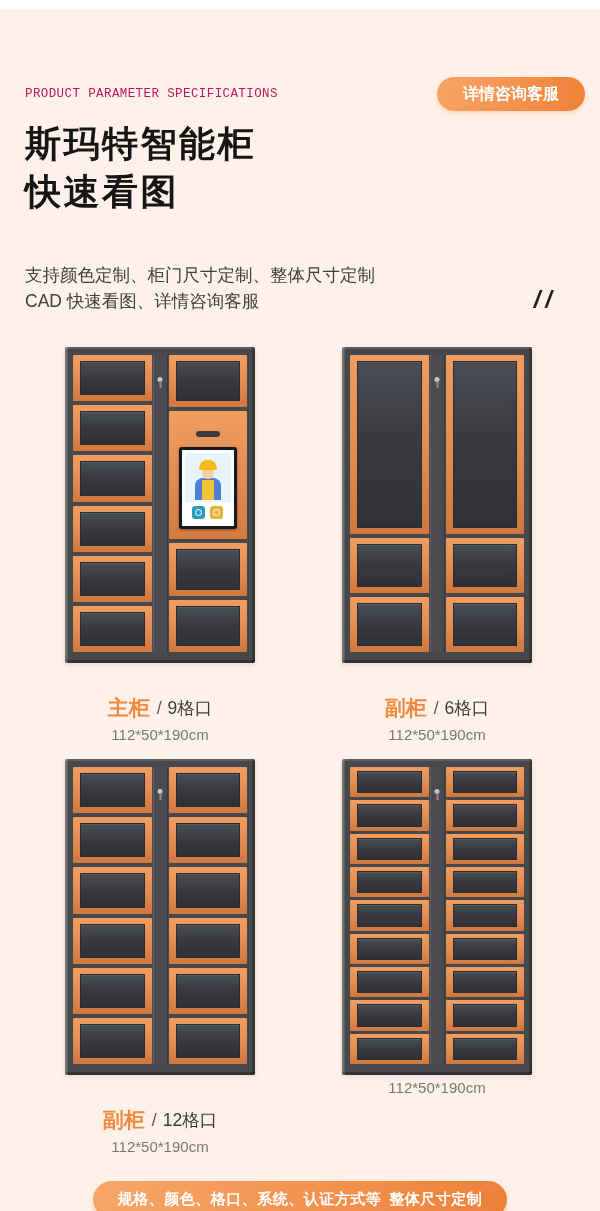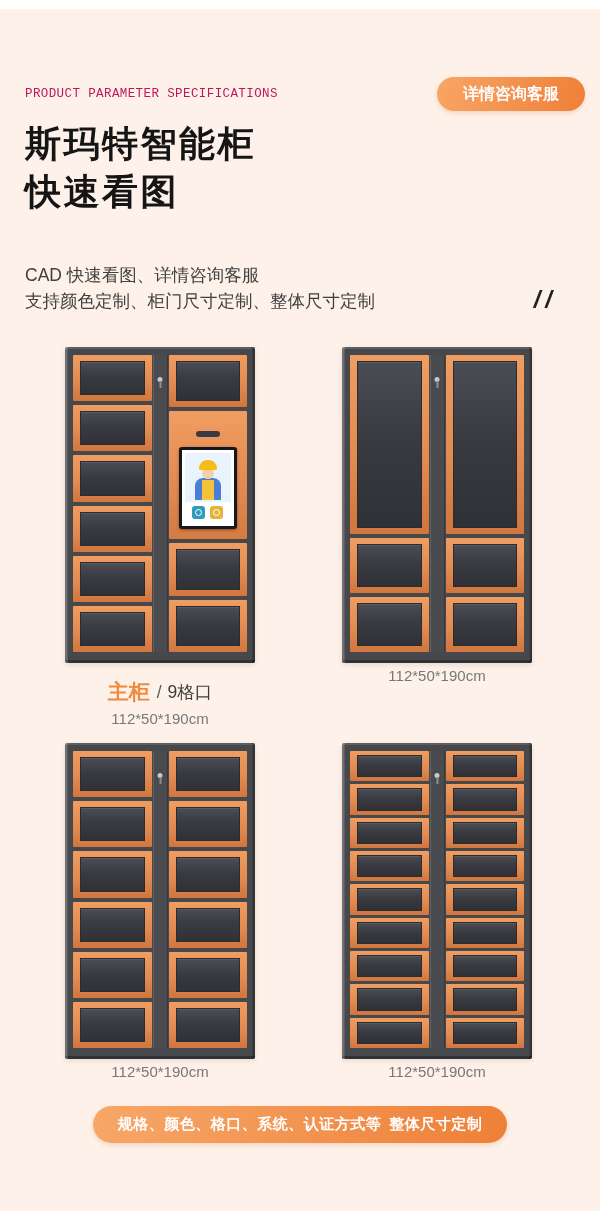--- a/index.html
+++ b/index.html
@@ -76,21 +76,21 @@
   .w-vest { position:absolute; top:27px; left:50%; transform:translateX(-50%); width:12px; height:20px; background:#f2c43c; }
   .w-face { position:absolute; top:15px; left:50%; transform:translateX(-50%); width:12px; height:11px; background:#f6cfa4; border-radius:50%; }
   .w-hat  { position:absolute; top:7px;  left:50%; transform:translateX(-50%); width:18px; height:10px; background:#f5bb18; border-radius:9px 9px 2px 2px; }
   .badge-row { height:21px; display:flex; justify-content:center; align-items:center; gap:5px; }
   .badge { width:13px; height:13px; border-radius:3px; }
   .badge::after { content:''; display:block; width:5px; height:5px; border:1px solid #fff; border-radius:50%; margin:3px auto; }
   .badge-blue { background:#2f9cba; }
   .badge-yellow { background:#e7b43a; }
 
   
-  .caption { margin-top:15px; text-align:right; font-size:17.5px; color:#3c3c3c; }
+  .caption { margin-top:31px; text-align:right; font-size:17.5px; color:#3c3c3c; }
   .cab-name { color:#f18a3d; font-size:21px; font-weight:700; margin-right:7px; vertical-align:-1px; }
   .cab-sep { color:#5a5a5a; margin-right:6px; }
   .cab-dims { margin-top:4px; font-size:15px; color:#787878; text-align:center; }
 
   
   .footer-pill {
     margin:26px auto 0; width:max-content; padding:9px 25px; border-radius:19px;
     background:linear-gradient(100deg,#f7a768,#ee8039);
     color:#fff; font-size:15px; font-weight:700; letter-spacing:.5px;
     box-shadow:0 2px 4px rgba(238,128,57,.25);
@@ -103,22 +103,22 @@
 
   <div class="topbar">
     <div class="eyebrow">PRODUCT PARAMETER SPECIFICATIONS</div>
     <div class="brand-pill">详情咨询客服</div>
   </div>
 
   <h1 class="title"><span>斯玛特智能柜</span><br><span>快速看图</span></h1>
 
   <div class="subrow">
     <div class="subtext">
+      <div>支持颜色定制、柜门尺寸定制、整体尺寸定制</div>
       <div>CAD 快速看图、详情咨询客服</div>
-      <div>支持颜色定制、柜门尺寸定制、整体尺寸定制</div>
     </div>
     <div class="slashes">//</div>
   </div>
 
   <div class="grid">
 
     <div class="figure">
       <div class="cabinet">
           <div class="cab-body">
             <div class="cab-col">
@@ -203,20 +203,23 @@
               </div>
               <div class="cab-door" style="flex: 1 1 0%;">
                 <div class="cab-window"></div>
               </div>
               <div class="cab-door" style="flex: 1 1 0%;">
                 <div class="cab-window"></div>
               </div>
             </div>
           </div>
         </div>
+      <div class="caption">
+        <span class="cab-name">副柜</span><span class="cab-sep">/</span><span class="cab-count">6格口</span>
+      </div>
       <div class="cab-dims">112*50*190cm</div>
     </div>
 
     <div class="figure">
       <div class="cabinet">
           <div class="cab-body">
             <div class="cab-col">
               <div class="cab-door" style="flex: 1 1 0%;">
                 <div class="cab-window"></div>
               </div>
@@ -254,20 +257,23 @@
               </div>
               <div class="cab-door" style="flex: 1 1 0%;">
                 <div class="cab-window"></div>
               </div>
               <div class="cab-door" style="flex: 1 1 0%;">
                 <div class="cab-window"></div>
               </div>
             </div>
           </div>
         </div>
+      <div class="caption">
+        <span class="cab-name">副柜</span><span class="cab-sep">/</span><span class="cab-count">12格口</span>
+      </div>
       <div class="cab-dims">112*50*190cm</div>
     </div>
 
     <div class="figure">
       <div class="cabinet dense">
           <div class="cab-body">
             <div class="cab-col">
               <div class="cab-door slim" style="flex: 1 1 0%;">
                 <div class="cab-window"></div>
               </div>

